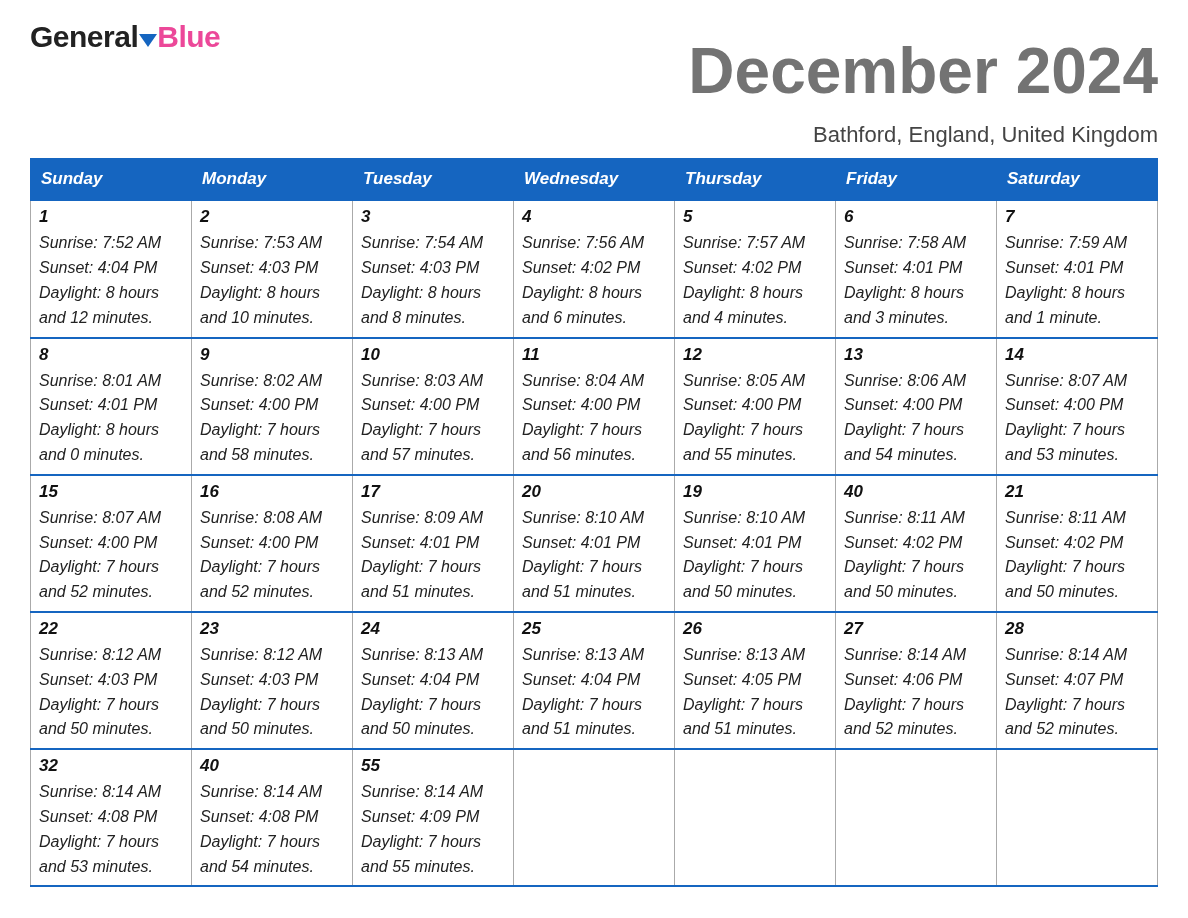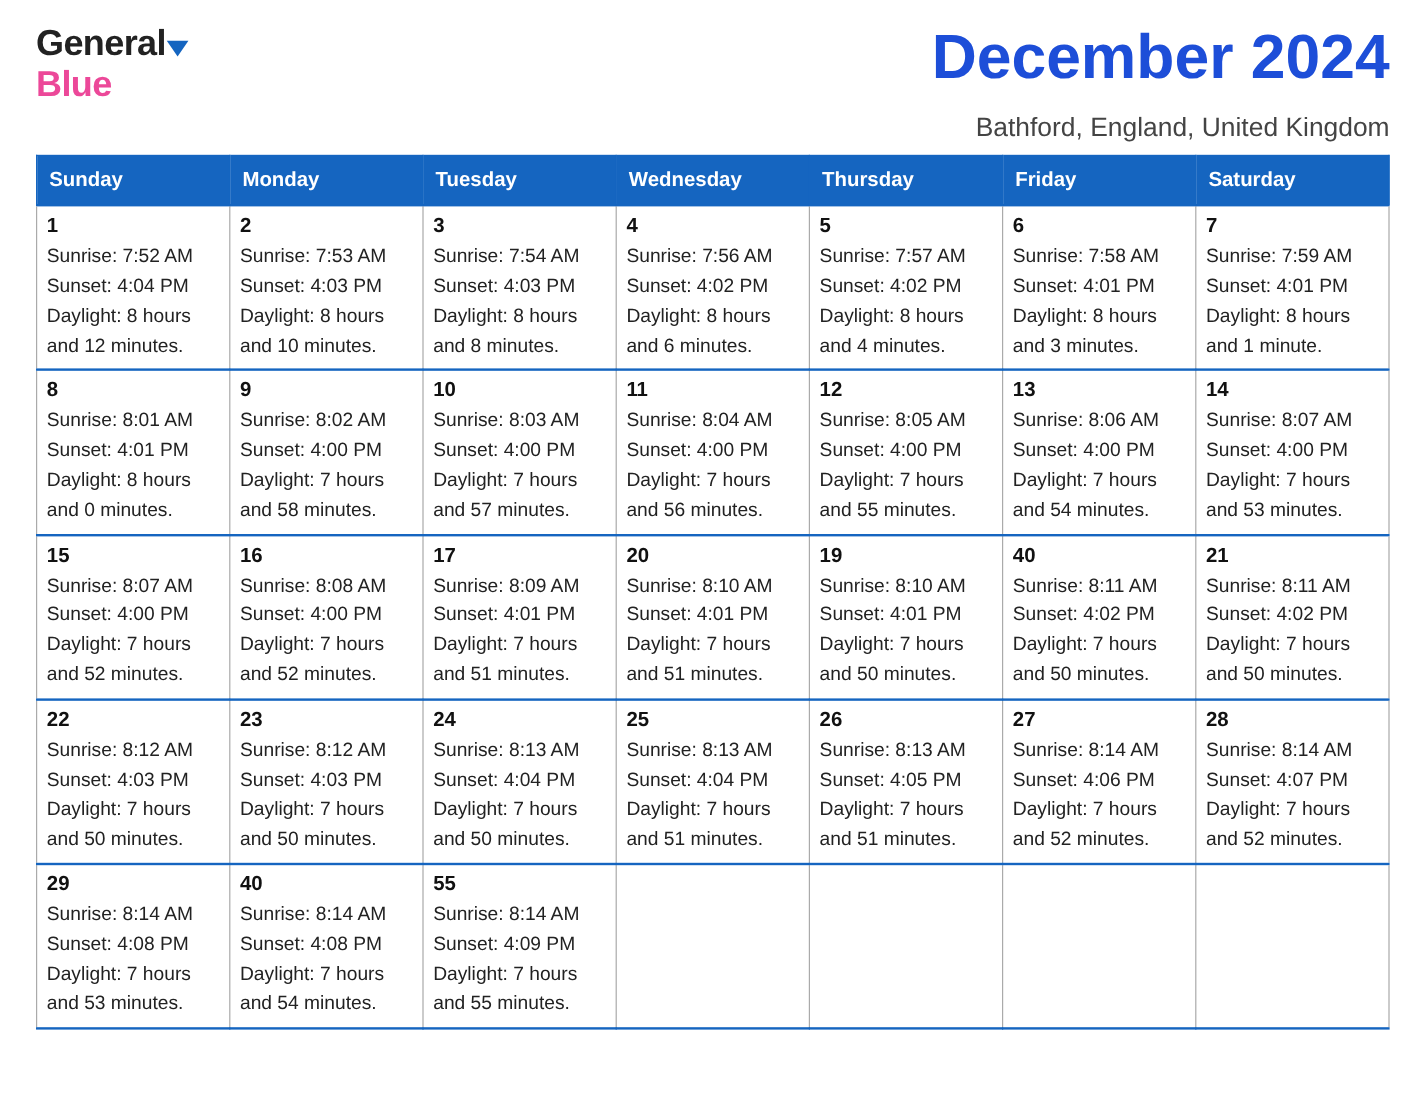--- a/index.html
+++ b/index.html
@@ -13,24 +13,25 @@
     .header {
       display: flex;
       justify-content: space-between;
       align-items: flex-start;
       margin-bottom: 10px;
     }
     .title-section {
       text-align: right;
     }
     .month-title {
-      font-size: 52px;
+      font-size: 64px;
       font-weight: bold;
-      color: #1d4ed8;
+      color: #737373;
       line-height: 1.1;
+      margin-top: 16px;
     }
     .location {
       font-size: 22px;
       color: #444;
       margin-top: 16px;
     }
     table {
       width: 100%;
       border-collapse: collapse;
       margin-top: 10px;
@@ -62,25 +63,26 @@
       margin-bottom: 4px;
       color: #111;
     }
     .day-info {
       font-size: 16px;
       color: #222;
       line-height: 1.55;
     }
     tr {
       border-bottom: 2px solid #1565c0;
+      font-style: italic;
     }
     
     .logo-container {
       display: flex;
-      flex-direction: column;
+      flex-direction: row;
       justify-content: center;
     }
     .logo-top {
       display: flex;
       align-items: center;
     }
     .logo-text-general {
       font-size: 30px;
       font-weight: 900;
       color: #222;
@@ -252,21 +254,21 @@
           <div class="day-num">27</div>
           <div class="day-info">Sunrise: 8:14 AM<br>Sunset: 4:06 PM<br>Daylight: 7 hours and 52 minutes.</div>
         </td>
         <td>
           <div class="day-num">28</div>
           <div class="day-info">Sunrise: 8:14 AM<br>Sunset: 4:07 PM<br>Daylight: 7 hours and 52 minutes.</div>
         </td>
       </tr>
       <tr>
         <td>
-          <div class="day-num">29</div>
+          <div class="day-num">32</div>
           <div class="day-info">Sunrise: 8:14 AM<br>Sunset: 4:08 PM<br>Daylight: 7 hours and 53 minutes.</div>
         </td>
         <td>
           <div class="day-num">40</div>
           <div class="day-info">Sunrise: 8:14 AM<br>Sunset: 4:08 PM<br>Daylight: 7 hours and 54 minutes.</div>
         </td>
         <td>
           <div class="day-num">55</div>
           <div class="day-info">Sunrise: 8:14 AM<br>Sunset: 4:09 PM<br>Daylight: 7 hours and 55 minutes.</div>
         </td>

